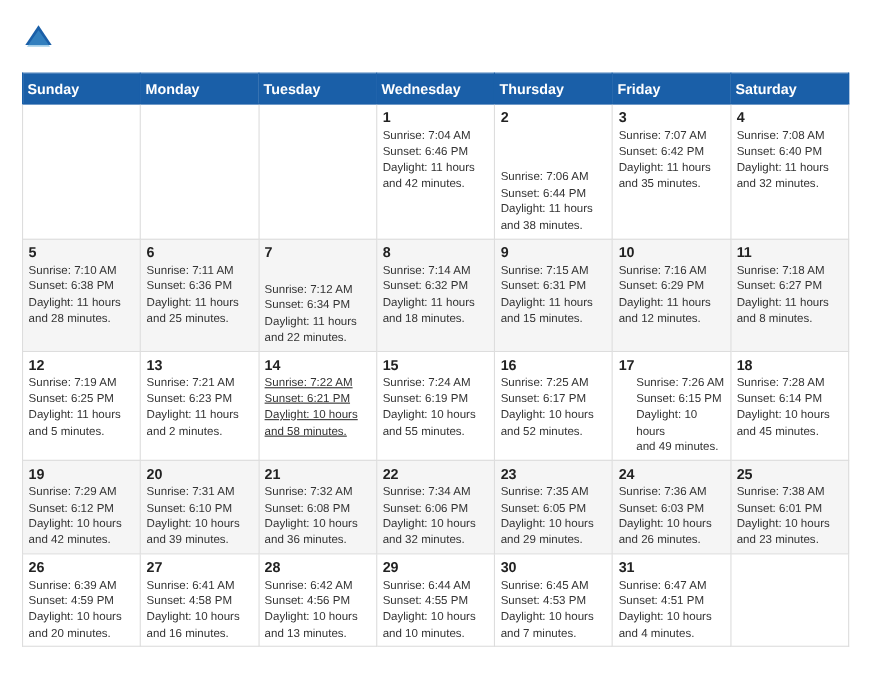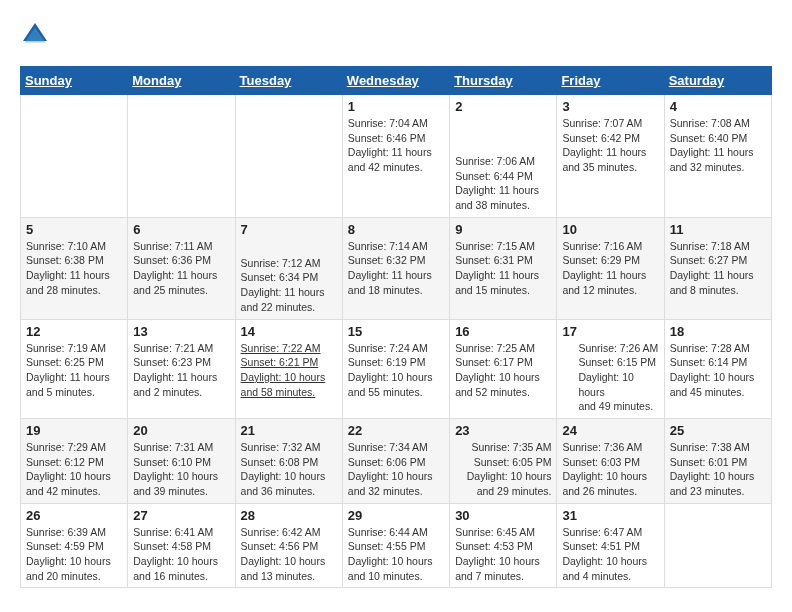--- a/index.html
+++ b/index.html
@@ -58,21 +58,20 @@
       border: 1px solid #ccc;
     }
     .calendar th {
       background: #1a5fa8;
       color: #fff;
       font-size: 13px;
       font-weight: bold;
       padding: 6px 4px;
       text-align: left;
       border: 1px solid #1a5fa8;
-      text-decoration: underline;
     }
     .calendar td {
       vertical-align: top;
       border: 1px solid #ddd;
       padding: 4px 5px;
       width: 107px;
       min-height: 80px;
       background: #fff;
     }
     .calendar tr:nth-child(even) td {
@@ -285,21 +284,21 @@
         </td>
         <td>
           <div class="day-num">22</div>
           <div class="day-info" style="white-space: pre-line;">Sunrise: 7:34 AM
 Sunset: 6:06 PM
 Daylight: 10 hours
 and 32 minutes.</div>
         </td>
         <td>
           <div class="day-num">23</div>
-          <div class="day-info" style="white-space: pre-line; text-align: right;">Sunrise: 7:35 AM
+          <div class="day-info" style="white-space: pre-line;">Sunrise: 7:35 AM
 Sunset: 6:05 PM
 Daylight: 10 hours
 and 29 minutes.</div>
         </td>
         <td>
           <div class="day-num">24</div>
           <div class="day-info" style="white-space: pre-line;">Sunrise: 7:36 AM
 Sunset: 6:03 PM
 Daylight: 10 hours
 and 26 minutes.</div>

